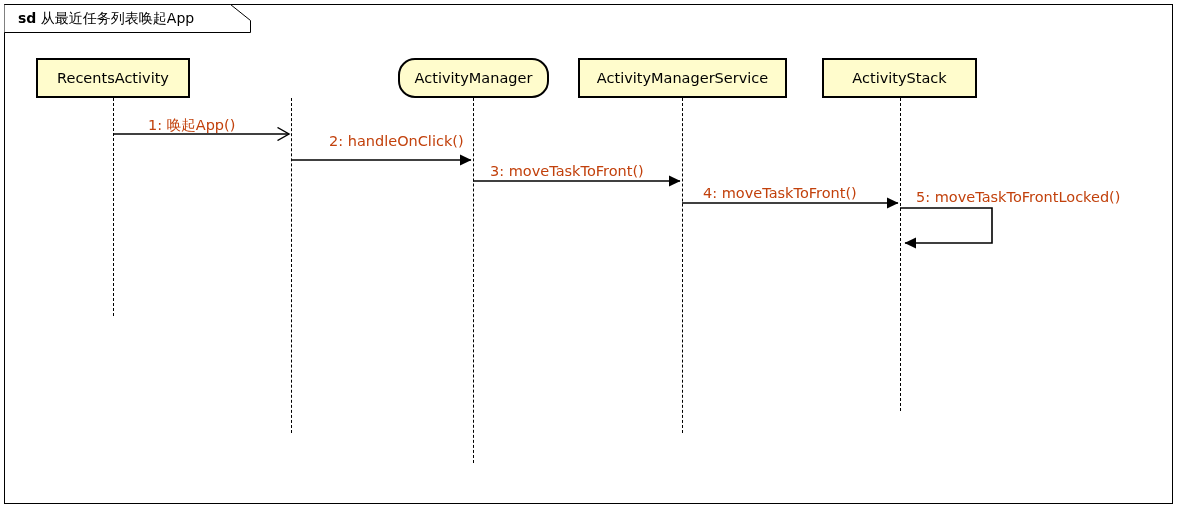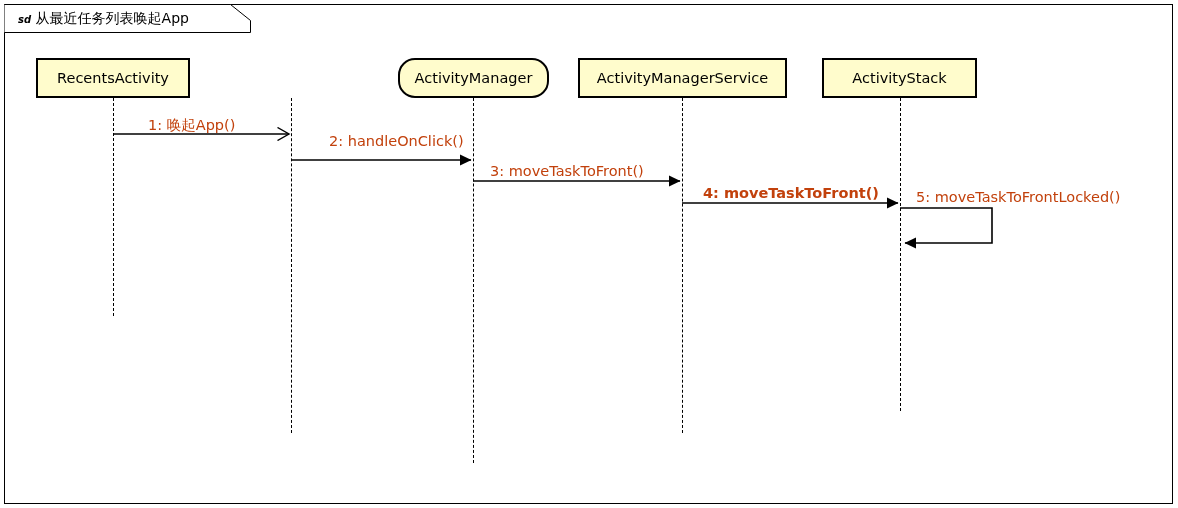--- a/index.html
+++ b/index.html
@@ -44,22 +44,21 @@
     position: absolute;
     left: 14px;
     top: 4px;
     font-size: 14px;
     color: #000000;
     white-space: nowrap;
     line-height: 20px;
   }
   .title-text .kw {
     font-weight: bold;
-    font-size: 10px;
-    font-style: italic;
+    font-size: 14px;
   }
   
   .participant {
     position: absolute;
     background: #fffccc;
     border: 2px solid #000000;
     box-sizing: border-box;
     height: 40px;
     display: flex;
     align-items: center;
@@ -144,16 +143,16 @@
     <line x1="473" y1="181" x2="680" y2="181" stroke="#000000" stroke-width="1.6" marker-end="url(#filledArrow)"></line>
 
     <line x1="682" y1="203" x2="898" y2="203" stroke="#000000" stroke-width="1.6" marker-end="url(#filledArrow)"></line>
 
     <path d="M900,208 L992,208 L992,243 L905,243" fill="none" stroke="#000000" stroke-width="1.6" marker-end="url(#filledArrow)"></path>
   </svg>
 
   <div class="msg-label" style="left:148px; top:117px;">1: 唤起App()</div>
   <div class="msg-label" style="left:303px; top:133px;margin-left:26px;">2: handleOnClick()</div>
   <div class="msg-label" style="left:490px; top:163px;">3: moveTaskToFront()</div>
-  <div class="msg-label" style="left:703px; top:185px;font-weight:bold;">4: moveTaskToFront()</div>
+  <div class="msg-label" style="left:703px; top:185px;">4: moveTaskToFront()</div>
   <div class="msg-label" style="left:916px; top:189px;">5: moveTaskToFrontLocked()</div>
 
 </div>
 
 </body></html>

